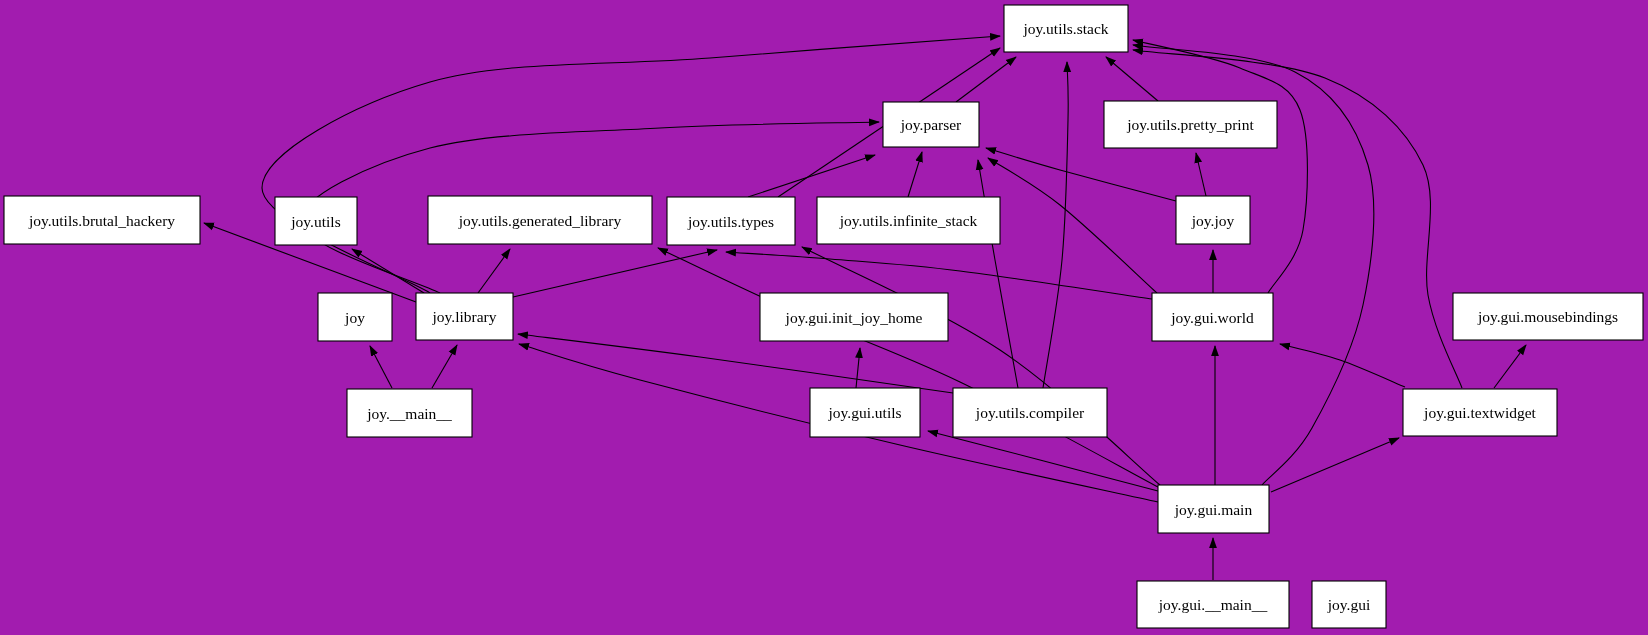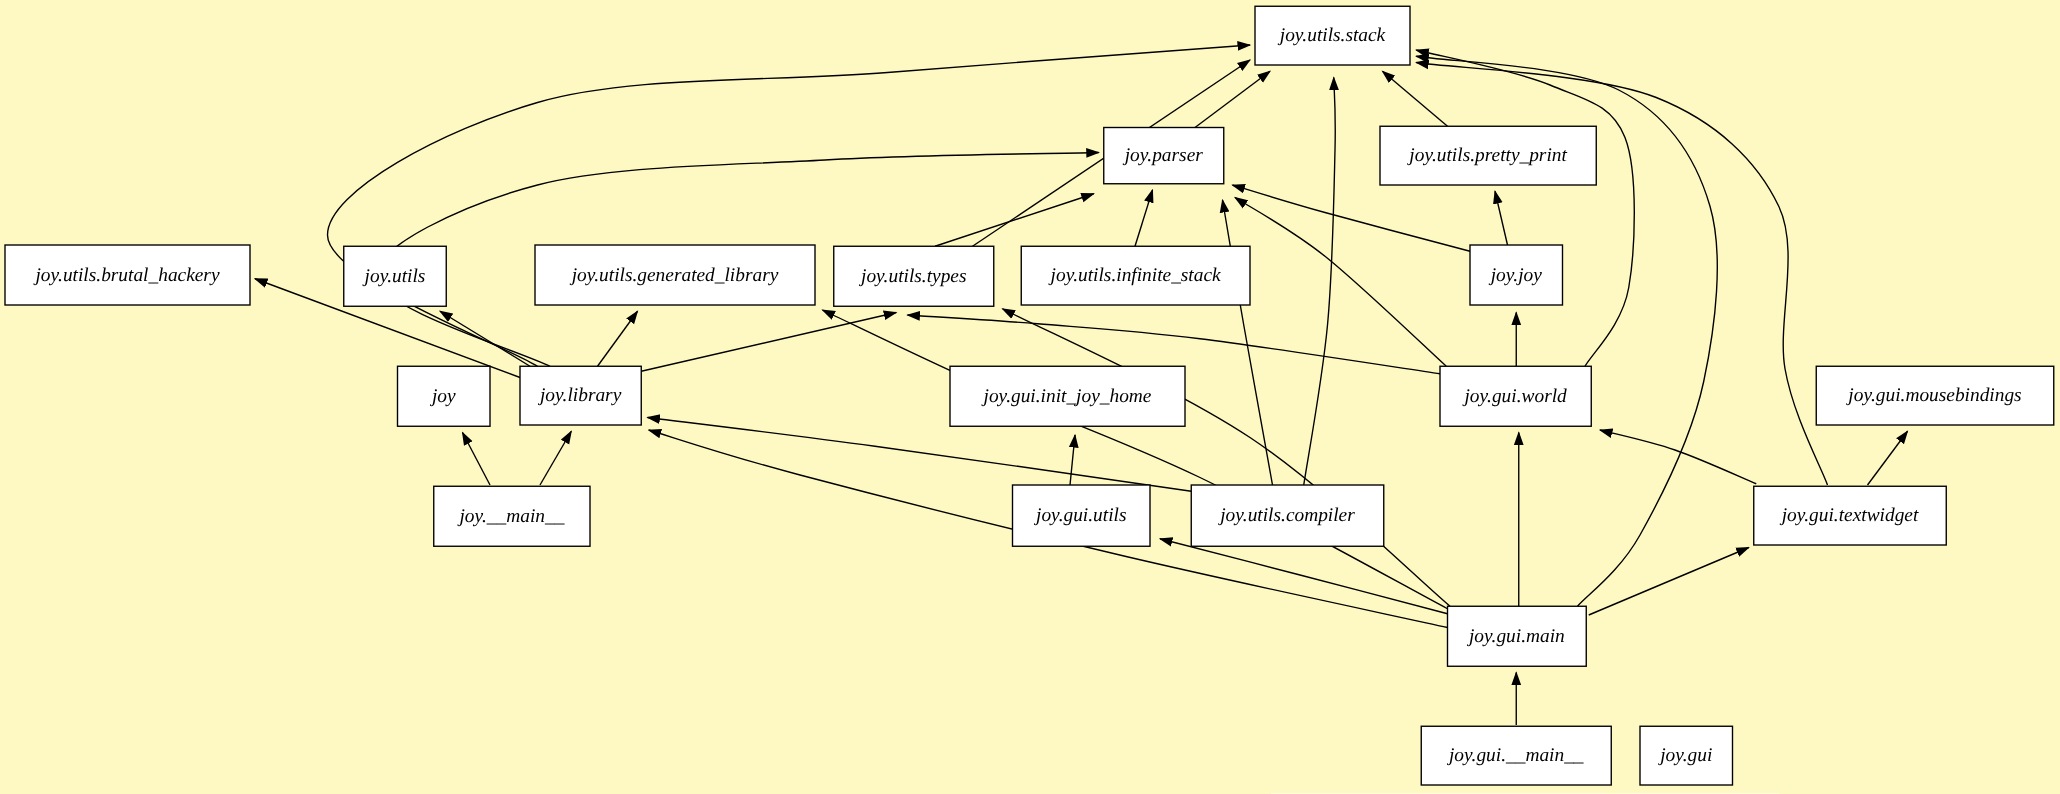--- a/index.html
+++ b/index.html
@@ -4,23 +4,22 @@
 <style>
   html, body {
     margin: 0;
     padding: 0;
     background: #ffffff;
   }
   #stage {
     position: relative;
     width: 1648px;
     height: 635px;
-    background: #fef9c3;
+    background: #a21caf;
     font-family: "Liberation Serif", "DejaVu Serif", serif;
-    font-style: italic;
   }
   svg text {
     font-family: "Liberation Serif", "DejaVu Serif", serif;
     font-size: 15.5px;
     fill: #000000;
   }
   svg .node-rect {
     fill: #ffffff;
     stroke: #000000;
     stroke-width: 1.1;

